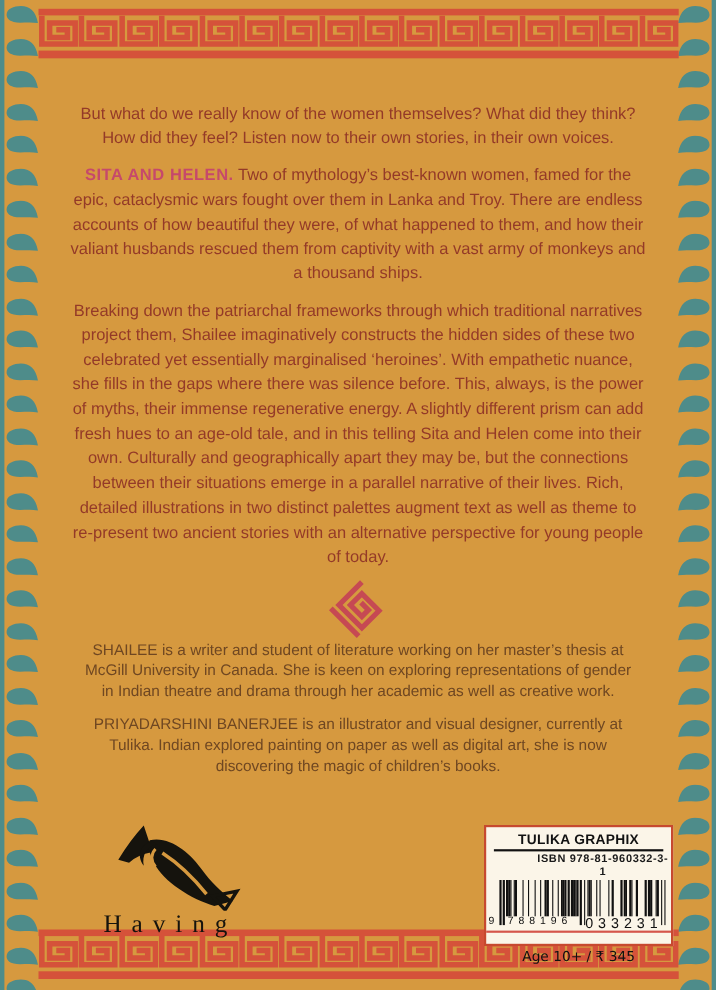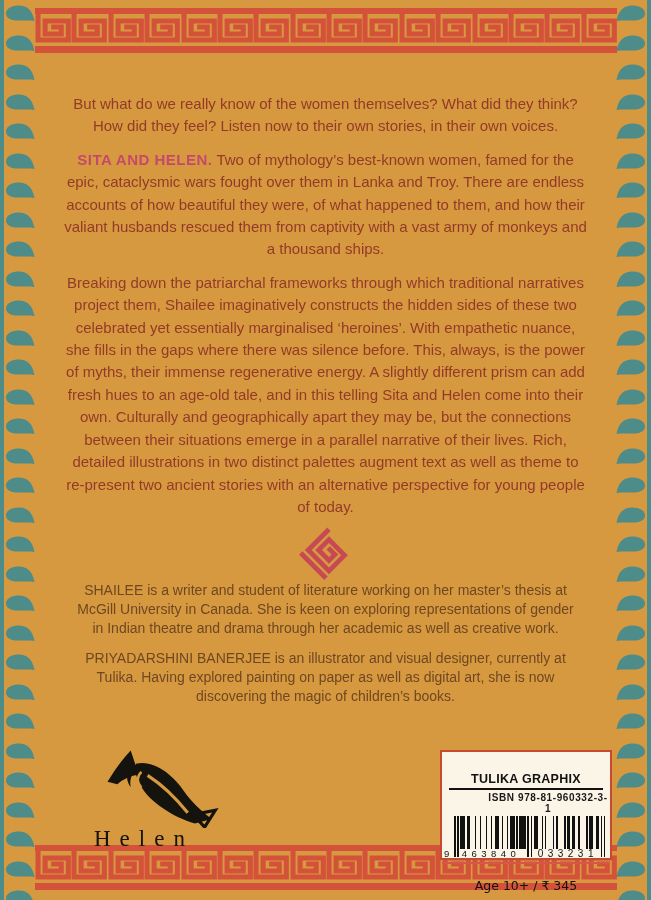--- a/index.html
+++ b/index.html
@@ -37,31 +37,31 @@
   .bio{font-size:14px;line-height:19px;color:var(--bio-text,#6f4722);width:505px;margin:0 auto 11px;}
   
   .logo{position:absolute;left:90px;top:746px;width:160px;text-align:left;z-index:2;}
   .wordmark{font-family:"Liberation Serif",serif;font-size:23px;letter-spacing:9px;color:#15130d;margin-top:-6px;padding-left:4px;}
   
   .infobox{
     position:absolute;left:440px;top:750px;width:172px;height:110px;box-sizing:border-box;
     background:var(--box-bg,#fbf5e8);border:2px solid var(--box-border,#c7492f);
     z-index:5;text-align:center;color:#111;
   }
-  .imprint{font-weight:bold;font-size:12.5px;padding-top:20px;letter-spacing:.3px;}
+  .imprint{font-weight:bold;font-size:12.5px;padding-top:4px;letter-spacing:.3px;}
   .imprint-rule{height:2px;background:#111;margin:2px 7px;}
   .isbn{font-size:10px;font-weight:bold;letter-spacing:.6px;color:#1a1a1a;padding-left:44px;}
   .barcode{position:relative;width:164px;height:45px;margin:2px auto 0;}
   .bars{position:absolute;left:10px;top:0;display:flex;}
   .bars div{width:1.6px;height:33px;}
   .bars div.on{background:var(--barcode-ink,#111);}
   .bars div.guard{height:41px;}
   .bc-first{position:absolute;left:0;top:32px;font-size:9.5px;}
   .bc-g1{position:absolute;left:14px;top:32px;width:66px;font-size:9.5px;letter-spacing:4.5px;text-align:center;}
-  .bc-g2{position:absolute;left:88px;top:32px;width:66px;font-size:10px;letter-spacing:4.5px;text-align:right;}
+  .bc-g2{position:absolute;left:88px;top:32px;width:66px;font-size:13px;letter-spacing:4.5px;text-align:center;}
   .agebar{
     border-top:2px solid var(--price-rule,#d5564b);margin-top:1px;padding-top:14px;
     font-size:12.5px;font-family:"DejaVu Sans","Liberation Sans",sans-serif;
   }
 </style>
 </head>
 <body>
 
 <div class="page">
 
@@ -320,33 +320,33 @@
     <p>Breaking down the patriarchal frameworks through which traditional narratives project them, Shailee imaginatively constructs the hidden sides of these two celebrated yet essentially marginalised ‘heroines’. With empathetic nuance, she fills in the gaps where there was silence before. This, always, is the power of myths, their immense regenerative energy. A slightly different prism can add fresh hues to an age-old tale, and in this telling Sita and Helen come into their own. Culturally and geographically apart they may be, but the connections between their situations emerge in a parallel narrative of their lives. Rich, detailed illustrations in two distinct palettes augment text as well as theme to re-present two ancient stories with an alternative perspective for young people of today.</p>
 
     <div class="spiral-wrap">
       <svg width="38" height="42" viewBox="0 0 36 40">
         <path d="M4,2 L4,30 L32,30 L32,9 L11,9 L11,23 L25,23 L25,15 L16,15" fill="none" stroke="var(--spiral,#c64953)" stroke-width="4.5"></path>
         <path d="M1,37 L35,37" fill="none" stroke="var(--spiral,#c64953)" stroke-width="4.5"></path>
       </svg>
     </div>
 
     <div class="bio">SHAILEE is a writer and student of literature working on her master’s thesis at McGill University in Canada. She is keen on exploring representations of gender in Indian theatre and drama through her academic as well as creative work.</div>
-    <div class="bio">PRIYADARSHINI BANERJEE is an illustrator and visual designer, currently at Tulika. Having explored painting on paper as well as digital art, she is now discovering the magic of children’s books.</div>
+    <div class="bio">PRIYADARSHINI BANERJEE is an illustrator and visual designer, currently at Tulika. Indian explored painting on paper as well as digital art, she is now discovering the magic of children’s books.</div>
   </div>
 
   <div class="logo">
     <svg width="150" height="82" viewBox="0 0 145 92">
       <path d="M8,40 Q20,20 34,5 L43,32 Q27,35 19,43 Z" fill="#15130d"></path>
       <path d="M40,20 C60,15 82,33 94,51 C102,62 112,72 125,82 L106,87 C82,80 54,62 45,44 C40,34 37,25 40,20 Z" fill="#15130d"></path>
       <path d="M42,21 C31,24 26,35 34,46 C32,35 37,26 48,24 Z" fill="#15130d"></path>
       <path d="M53,33 C70,44 86,60 98,75" fill="none" stroke="var(--background,#d6993f)" stroke-width="3.5"></path>
       <path d="M46,29 C41,34 41,41 46,47" fill="none" stroke="var(--background,#d6993f)" stroke-width="3"></path>
       <path d="M104,77 L129,72 L117,91 Z" fill="none" stroke="#15130d" stroke-width="3.5"></path>
     </svg>
-    <div class="wordmark">Helen</div>
+    <div class="wordmark">Having</div>
   </div>
 
   <div class="meander meander-bottom">
     <div class="m-top-bar"></div>
     <div class="m-row">
         <svg viewBox="0 0 36 30" preserveAspectRatio="none">
           <path d="M3,0 L3,26 L33,26 L33,7 L10,7 L10,20 L26,20 L26,13 L16,13" fill="none" stroke="var(--meander,#d5523a)" stroke-width="5"></path>
         </svg>
         <svg viewBox="0 0 36 30" preserveAspectRatio="none">
           <path d="M3,0 L3,26 L33,26 L33,7 L10,7 L10,20 L26,20 L26,13 L16,13" fill="none" stroke="var(--meander,#d5523a)" stroke-width="5"></path>
@@ -493,19 +493,19 @@
           <div class=""></div>
           <div class=""></div>
           <div class="on"></div>
           <div class="on"></div>
           <div class=""></div>
           <div class="on guard"></div>
           <div class=" guard"></div>
           <div class="on guard"></div>
         </div>
       <div class="bc-first">9</div>
-      <div class="bc-g1">463840</div>
+      <div class="bc-g1">788196</div>
       <div class="bc-g2">033231</div>
     </div>
     <div class="agebar">Age 10+ / ₹ 345</div>
   </div>
 
 </div>
 
 </body></html>

